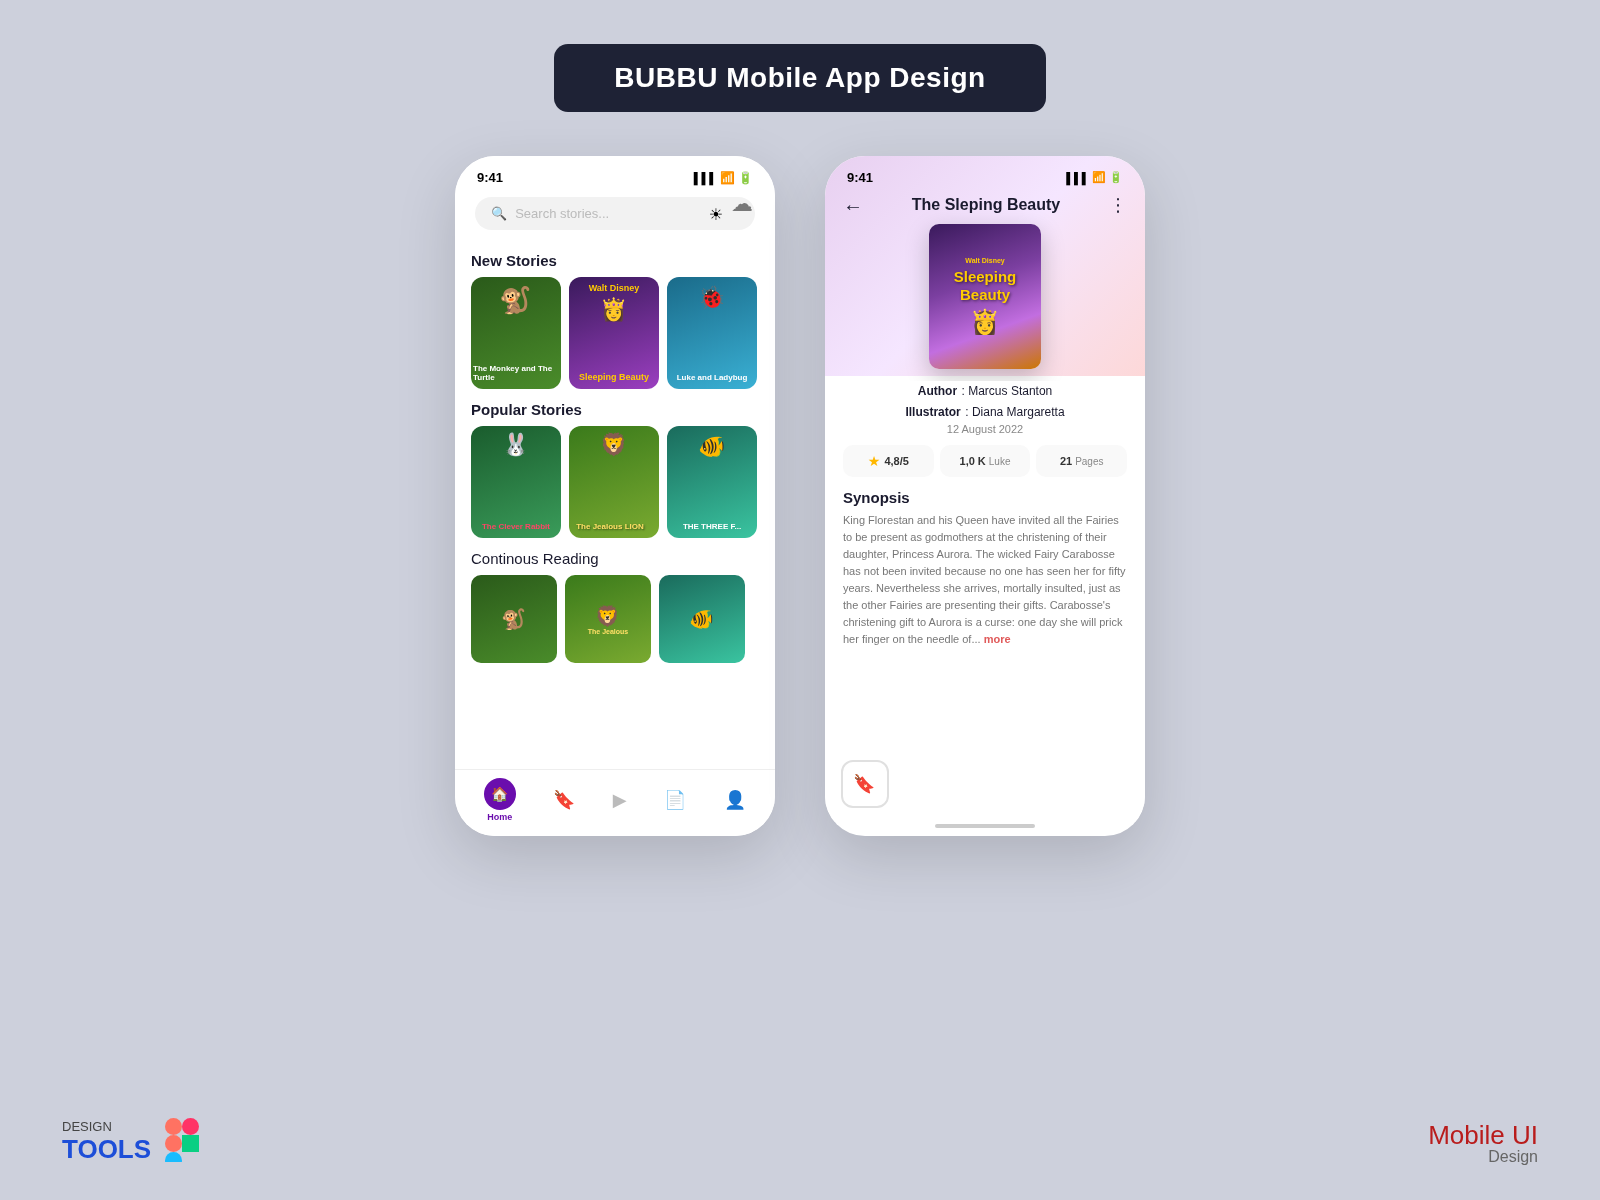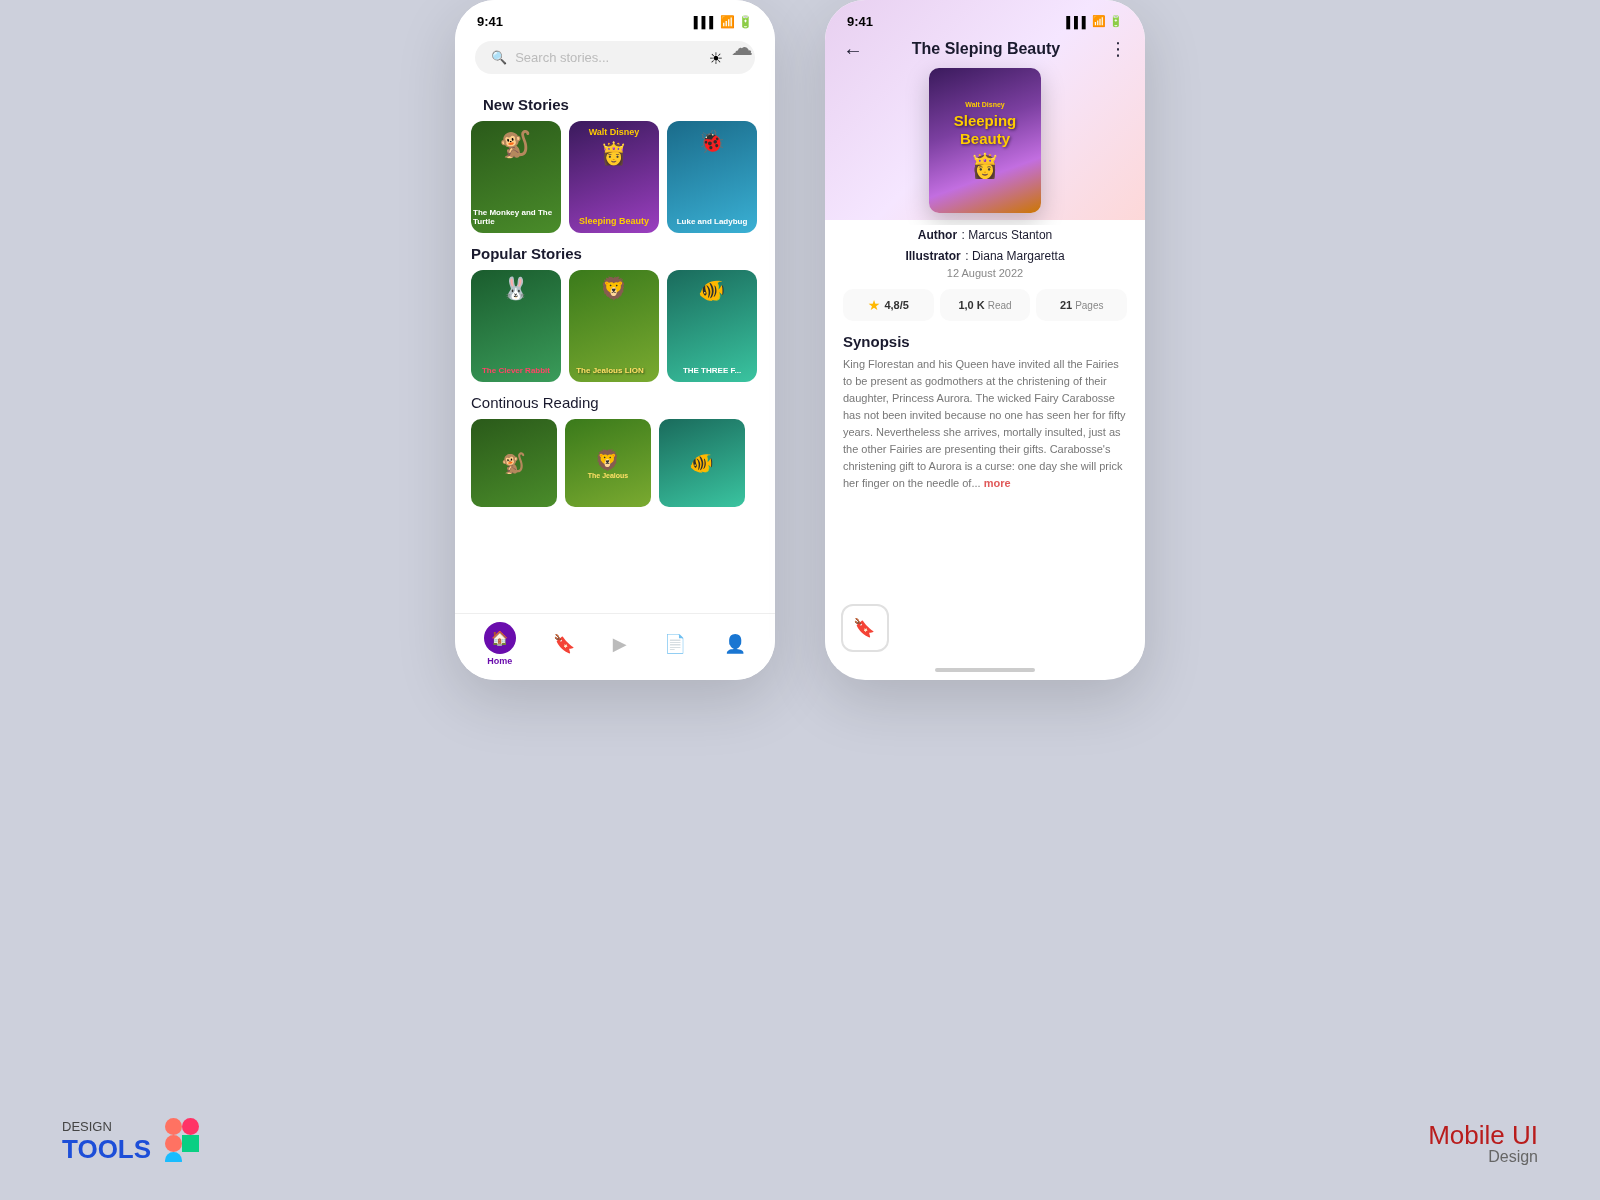--- a/index.html
+++ b/index.html
@@ -13,20 +13,23 @@
       flex-direction: column;
       align-items: center;
       justify-content: flex-start;
     }
   </style>
 </head>
 <body>
 
 <div style="width:1600px; height:1200px; background:#cdd0dc; display:flex; flex-direction:column; align-items:center; position:relative;">
 
+  <div style="background:#1e2235; border-radius:14px; padding:18px 60px; margin-top:44px; margin-bottom:44px;">
+    <h1 style="color:white; font-size:28px; font-weight:700; letter-spacing:0.5px; font-family:'Segoe UI',Arial,sans-serif;">BUBBU Mobile App Design</h1>
+  </div>
 
   <div style="display:flex; gap:50px; align-items:flex-start;">
 
     <div style="width:320px; height:680px; background:white; border-radius:40px; box-shadow:0 20px 60px rgba(0,0,0,0.15); overflow:hidden; display:flex; flex-direction:column;">
 
       <div style="display:flex; justify-content:space-between; align-items:center; padding:14px 22px 6px; background:white;">
         <span style="font-size:13px; font-weight:700;">9:41</span>
         <div style="display:flex; gap:3px; align-items:center;">
           <span style="font-size:11px;">▌▌▌</span>
           <span style="font-size:12px;">📶</span>
@@ -39,21 +42,21 @@
         <span style="position:absolute; right:52px; top:14px; font-size:16px;">☀</span>
 
         <div style="display:flex; align-items:center; background:#f2f2f2; border-radius:25px; padding:9px 16px; gap:8px;">
           <span style="color:#aaa; font-size:13px;">🔍</span>
           <span style="color:#bbb; font-size:13px;">Search stories...</span>
         </div>
       </div>
 
       <div style="flex:1; overflow:hidden; padding:0 16px; background:white;">
 
-        <div style="font-size:15px; font-weight:700; color:#1a1a2e; margin:10px 12px 8px; font-family:'Segoe UI',Arial,sans-serif;">New Stories</div>
+        <div style="font-size:15px; font-weight:700; color:#1a1a2e; margin:10px 0 8px; font-family:'Segoe UI',Arial,sans-serif;">New Stories</div>
         <div style="display:flex; gap:8px; overflow:hidden;">
 
           <div style="width:90px; height:112px; border-radius:12px; background:linear-gradient(160deg,#2a5a1a,#4a8c2a); overflow:hidden; position:relative; flex-shrink:0;">
             <div style="position:absolute; top:8px; left:0; right:0; text-align:center; font-size:26px;">🐒</div>
             <div style="position:absolute; bottom:6px; left:2px; right:2px; text-align:left; font-size:8px; font-weight:800; color:white; line-height:1.2;">The Monkey and The Turtle</div>
           </div>
 
           <div style="width:90px; height:112px; border-radius:12px; background:linear-gradient(160deg,#3a1a5c,#9b3fc0); overflow:hidden; position:relative; flex-shrink:0;">
             <div style="position:absolute; top:6px; left:0; right:0; text-align:center; font-size:9px; color:#ffcc00; font-weight:700;">Walt Disney</div>
             <div style="position:absolute; top:20px; left:0; right:0; text-align:center; font-size:22px;">👸</div>
@@ -158,21 +161,21 @@
           </div>
           <div style="text-align:center; font-size:11px; color:#888; margin-bottom:10px; font-family:'Segoe UI',Arial,sans-serif;">12 August 2022</div>
 
           <div style="display:flex; gap:6px; margin-bottom:12px;">
             <div style="flex:1; background:#f9f9f9; border-radius:10px; padding:8px 4px; text-align:center; display:flex; align-items:center; justify-content:center; gap:4px;">
               <span style="color:#FFB800; font-size:14px;">★</span>
               <span style="font-size:11px; font-weight:600; color:#333; font-family:'Segoe UI',Arial,sans-serif;"><span>4,8</span><span>/</span><span>5</span></span>
             </div>
             <div style="flex:1; background:#f9f9f9; border-radius:10px; padding:8px 4px; text-align:center; display:flex; align-items:center; justify-content:center; gap:3px;">
               <span style="font-size:11px; font-weight:600; color:#333; font-family:'Segoe UI',Arial,sans-serif;">1,0 K</span>
-              <span style="font-size:10px; color:#888; font-family:'Segoe UI',Arial,sans-serif;">Read</span>
+              <span style="font-size:10px; color:#888; font-family:'Segoe UI',Arial,sans-serif;">Luke</span>
             </div>
             <div style="flex:1; background:#f9f9f9; border-radius:10px; padding:8px 4px; text-align:center; display:flex; align-items:center; justify-content:center; gap:3px;">
               <span style="font-size:11px; font-weight:600; color:#333; font-family:'Segoe UI',Arial,sans-serif;">21</span>
               <span style="font-size:10px; color:#888; font-family:'Segoe UI',Arial,sans-serif;">Pages</span>
             </div>
           </div>
 
           <div style="font-size:15px; font-weight:800; color:#1a1a2e; margin-bottom:6px; font-family:'Segoe UI',Arial,sans-serif;">Synopsis</div>
           <div style="font-size:11px; color:#777; line-height:1.55; font-family:'Segoe UI',Arial,sans-serif;">
             <span>King Florestan and his Queen have invited all the Fairies to be present as godmothers at the christening of their daughter, Princess Aurora. The wicked Fairy Carabosse has not been invited because no one has seen her for fifty years. Nevertheless she arrives, mortally insulted, just as the other Fairies are presenting their gifts. Carabosse's christening gift to Aurora is a curse: one day she will prick her finger on the needle of...</span>

